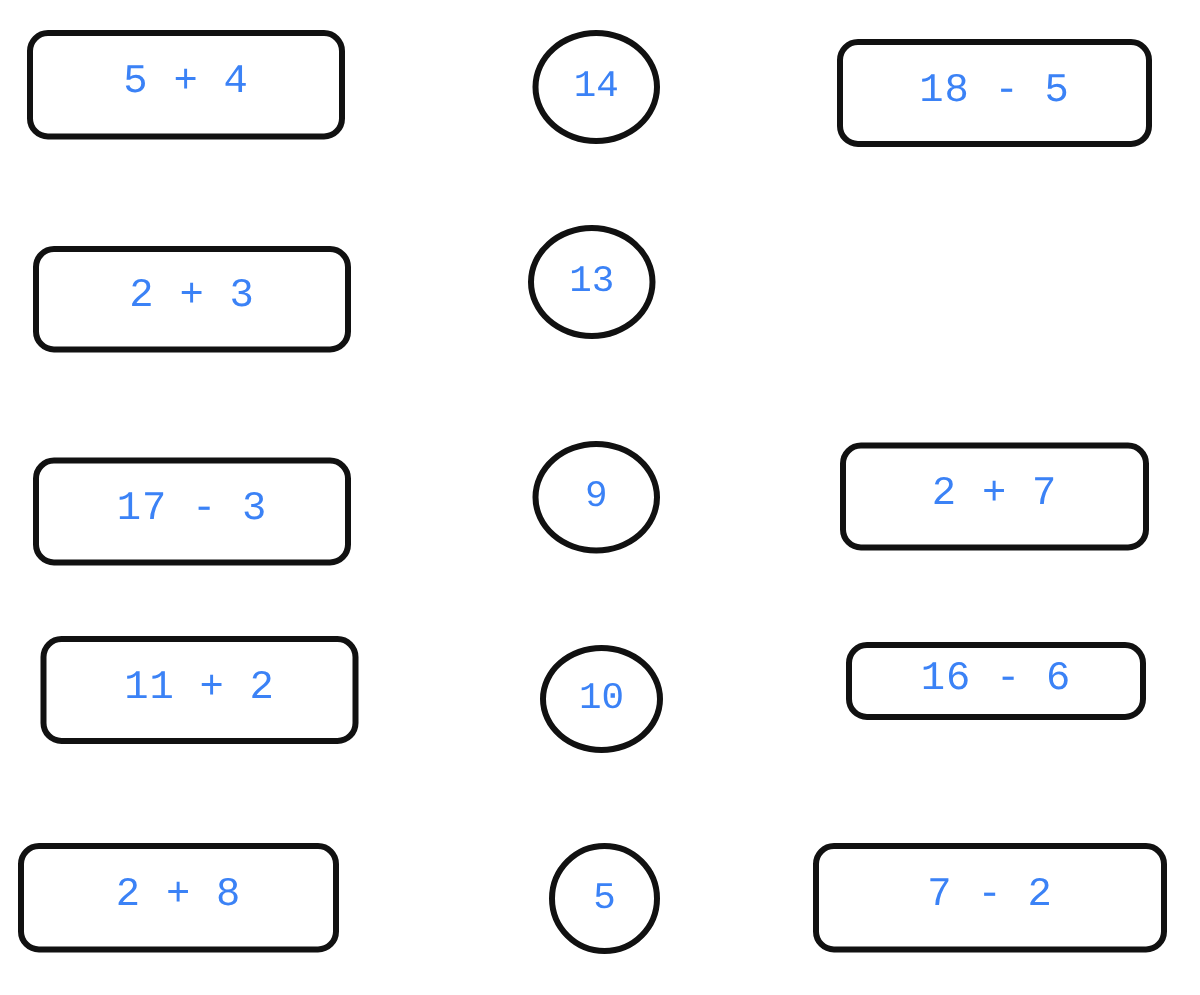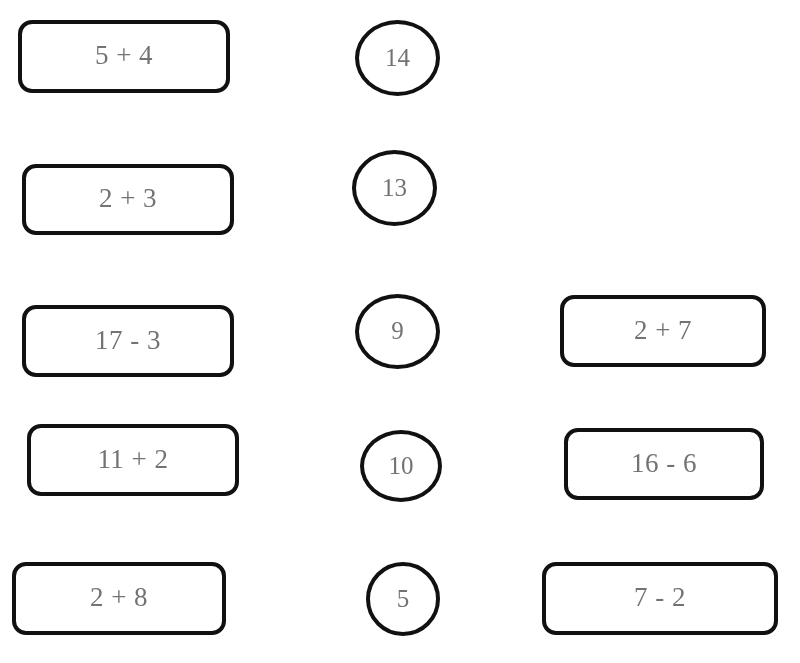--- a/index.html
+++ b/index.html
@@ -18,22 +18,23 @@
     background: #ffffff;
     overflow: hidden;
   }
   .node {
     position: absolute;
     box-sizing: border-box;
     display: flex;
     align-items: center;
     justify-content: center;
     background: #ffffff;
-    color: #737373;
+    color: #3b82f6;
     user-select: none;
+    font-family: Liberation Mono, monospace;
   }
   .expr-box {
     border: 4px solid #111111;
     border-radius: 14px;
     font-size: 27px;
     letter-spacing: 0.5px;
     line-height: 1;
   }
   .answer-circle {
     border: 4px solid #111111;
@@ -78,22 +79,25 @@
     </div>
     <div class="node answer-circle" style="left: 355px; top: 294px; width: 85px; height: 75px;">
       <span class="node-label">9</span>
     </div>
     <div class="node answer-circle" style="left: 360px; top: 430px; width: 82px; height: 72px;">
       <span class="node-label">10</span>
     </div>
     <div class="node answer-circle" style="left: 366px; top: 562px; width: 74px; height: 74px;">
       <span class="node-label">5</span>
     </div>
+    <div class="node expr-box" style="left: 558px; top: 26px; width: 210px; height: 72px;">
+      <span class="node-label">18 - 5</span>
+    </div>
     <div class="node expr-box" style="left: 560px; top: 295px; width: 206px; height: 72px; align-items: center;">
       <span class="node-label">2 + 7</span>
     </div>
-    <div class="node expr-box" style="left: 564px; top: 428px; width: 200px; height: 72px;">
+    <div class="node expr-box" style="left: 564px; top: 428px; width: 200px; height: 52px;">
       <span class="node-label">16 - 6</span>
     </div>
     <div class="node expr-box" style="left: 542px; top: 562px; width: 236px; height: 73px;">
       <span class="node-label">7 - 2</span>
     </div>
   </div>
 
 </body></html>

